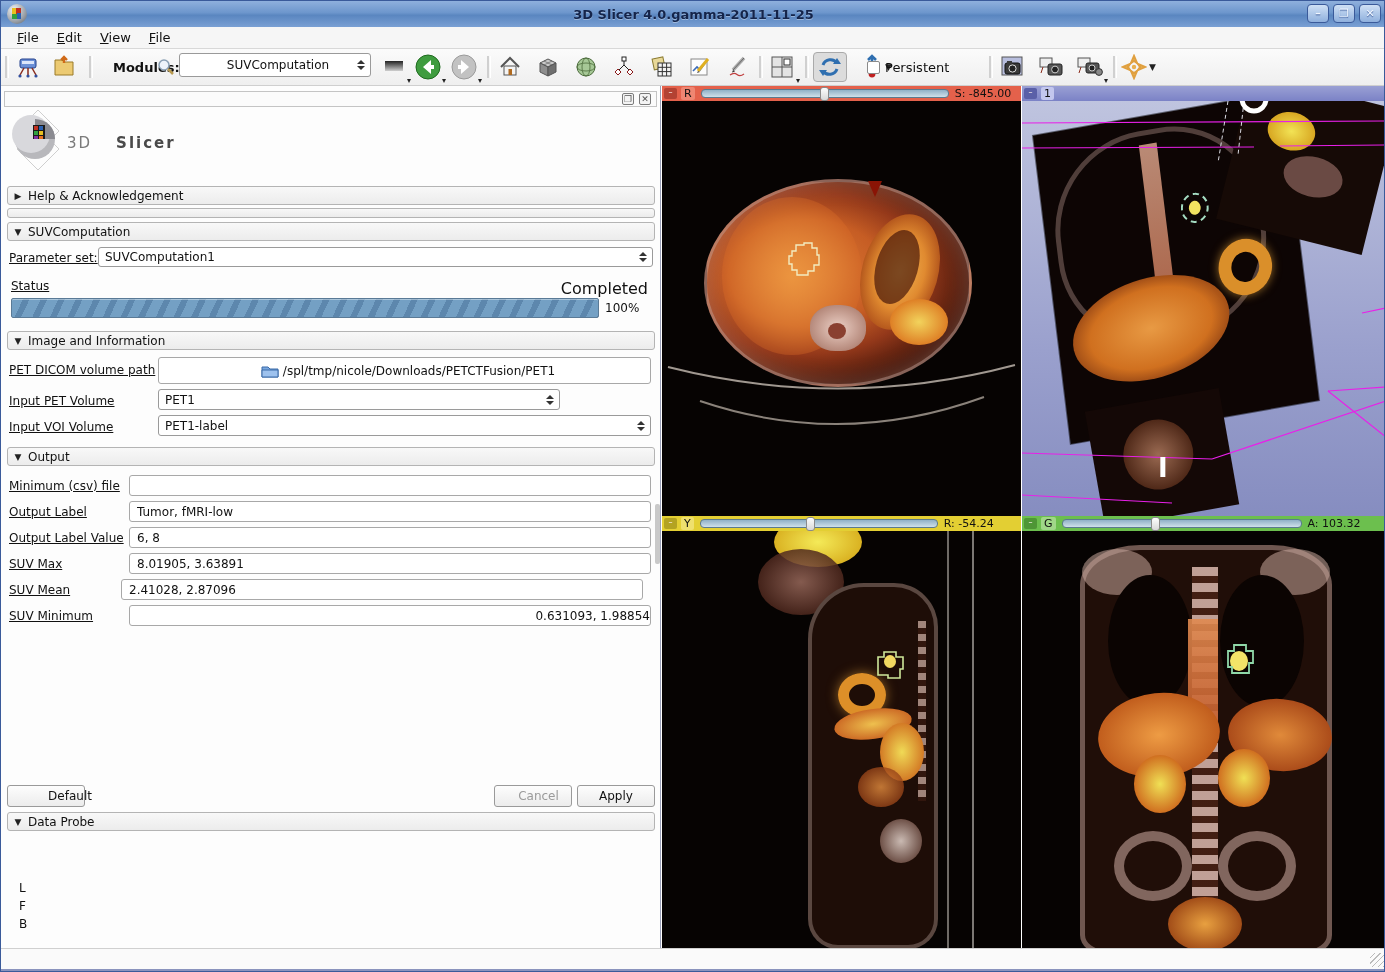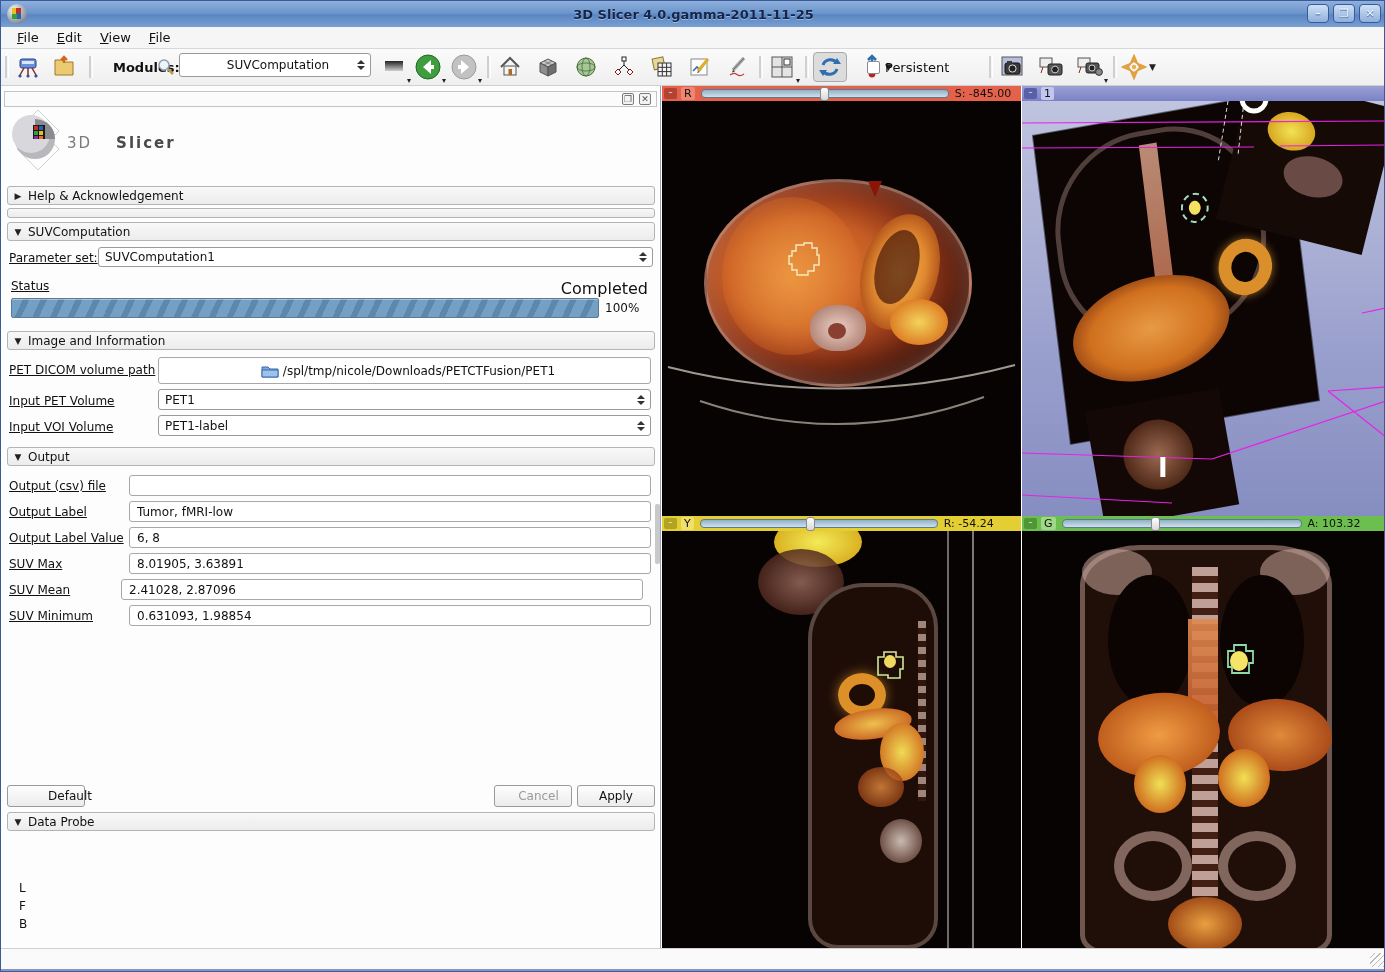--- a/index.html
+++ b/index.html
@@ -401,21 +401,21 @@
     <span class="row-label" style="top:277px;">PET DICOM volume path</span>
     <div class="field" style="left:157px; top:271px; width:493px; height:27px; justify-content:center; gap:4px;">
       <svg width="18" height="14" viewBox="0 0 18 14">
         <path d="M1 3 L7 3 L9 5 L17 5 L17 13 L1 13 Z" fill="#7aa8e0" stroke="#3a6aa8"></path>
         <path d="M1 6 L17 6 L17 13 L1 13 Z" fill="#9ec2ee" stroke="#3a6aa8"></path>
       </svg>
       <span>/spl/tmp/nicole/Downloads/PETCTFusion/PET1</span>
     </div>
 
     <span class="row-label" style="top:308px;">Input PET Volume</span>
-    <div class="combo" style="position:absolute; left:157px; top:303px; width:493px; height:21px;">
+    <div class="combo" style="position:absolute; left:157px; top:303px; width:402px; height:21px;">
       <span>PET1</span>
       <span class="spin">
           <i class="up"></i>
           <i class="dn"></i>
         </span>
     </div>
 
     <span class="row-label" style="top:334px;">Input VOI Volume</span>
     <div class="combo" style="position:absolute; left:157px; top:329px; width:493px; height:21px;">
       <span>PET1-label</span>
@@ -423,37 +423,37 @@
           <i class="up"></i>
           <i class="dn"></i>
         </span>
     </div>
 
     <div class="section-bar" style="top:361px;">
       <span class="arrow">▼</span>
       <span>Output</span>
     </div>
 
-    <span class="row-label" style="top:393px;">Output (csv) file</span>
+    <span class="row-label" style="top:393px;">Minimum (csv) file</span>
     <input class="field" style="left: 128px; top: 389px; width: 522px; height: 21px;" value="">
 
     <span class="row-label" style="top:419px;">Output Label</span>
     <input class="field" style="left: 128px; top: 415px; width: 522px; height: 21px;" value="Tumor, fMRI-low">
 
     <span class="row-label" style="top:445px;">Output Label Value</span>
     <input class="field" style="left: 128px; top: 441px; width: 522px; height: 21px;" value="6, 8">
 
     <span class="row-label" style="top:471px;">SUV Max</span>
     <input class="field" style="left: 128px; top: 467px; width: 522px; height: 21px;" value="8.01905, 3.63891">
 
     <span class="row-label" style="top:497px;">SUV Mean</span>
     <input class="field" style="left: 120px; top: 493px; width: 522px; height: 21px;" value="2.41028, 2.87096">
 
     <span class="row-label" style="top:523px;">SUV Minimum</span>
-    <input class="field" style="left: 128px; top: 519px; width: 522px; height: 21px;" value="0.631093, 1.98854">
+    <input class="field" style="left: 128px; top: 519px; width: 522px; height: 21px; text-align: right;" value="0.631093, 1.98854">
 
     <div id="panel-scroll"></div>
 
     <div class="push-btn" style="left:6px; top:699px; width:78px;padding-left:48px;">Default</div>
     <div class="push-btn disabled" style="left:493px; top:699px; width:78px;">Cancel</div>
     <div class="push-btn" style="left:576px; top:699px; width:78px;">Apply</div>
 
     <div class="section-bar" style="top:726px;">
       <span class="arrow">▼</span>
       <span>Data Probe</span>

